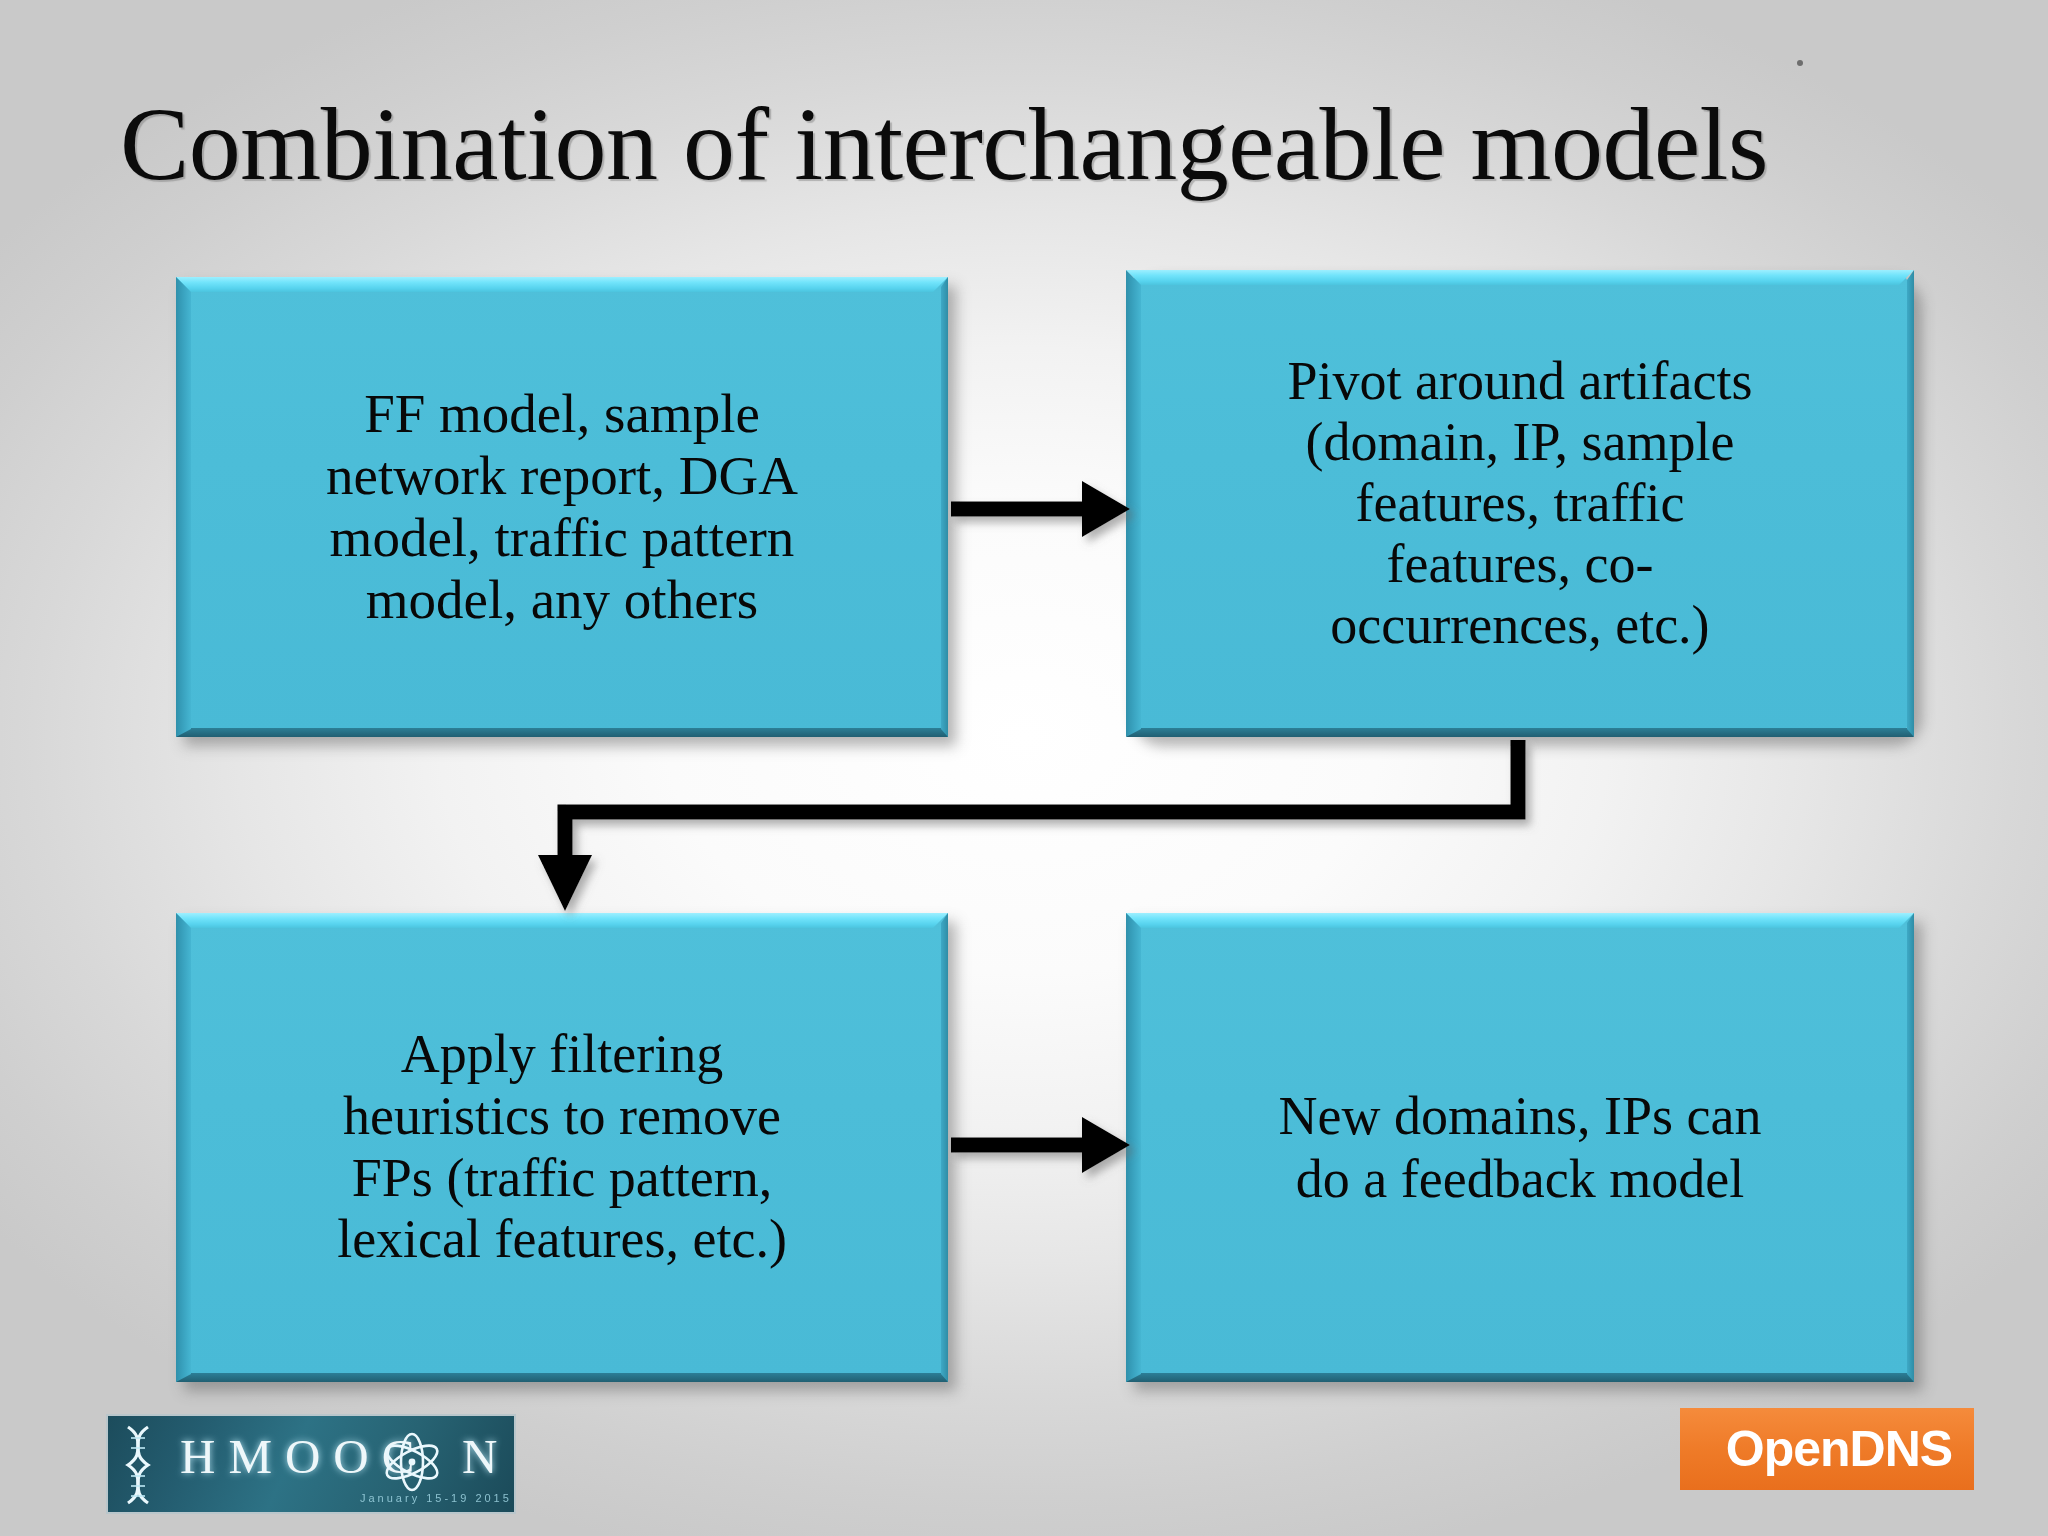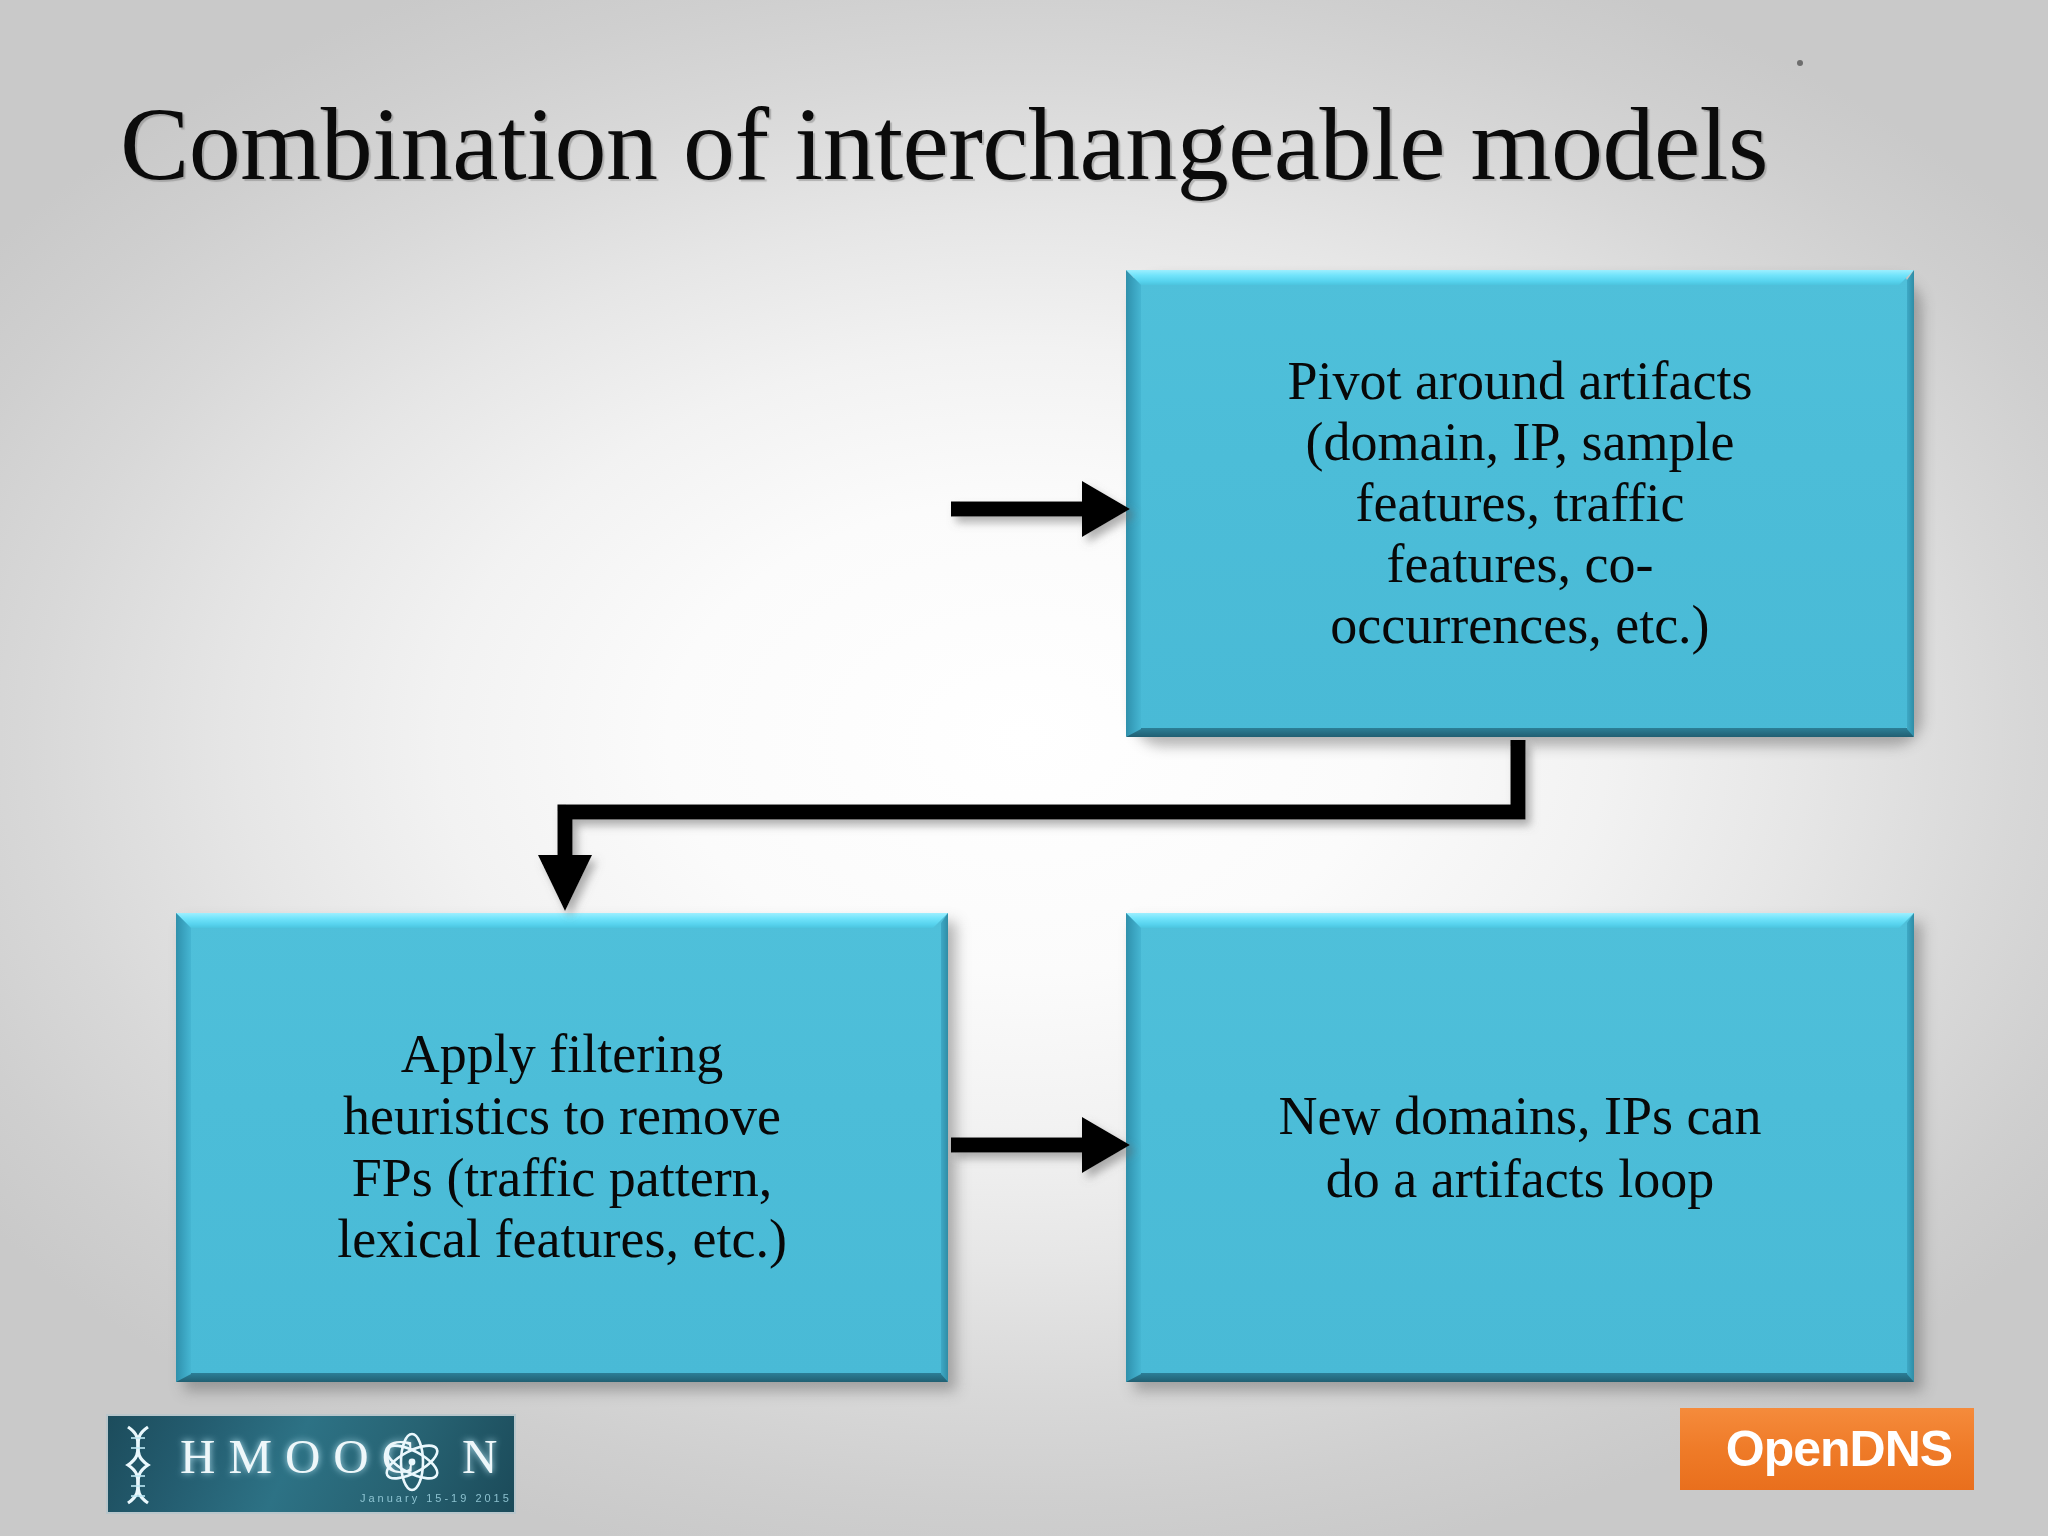--- a/index.html
+++ b/index.html
@@ -122,20 +122,28 @@
 </style>
 </head>
 <body>
 
 <div id="slide">
 
   <div class="title-dot"></div>
 
   <div class="title">Combination of interchangeable models</div>
 
+  <div class="box" id="box-tl">
+    <div class="box-bottomedge"></div>
+    <div class="box-rightedge"></div>
+    <div class="box-text">FF model, sample
+network report, DGA
+model, traffic pattern
+model, any others</div>
+  </div>
 
   <div class="box" id="box-tr">
     <div class="box-bottomedge"></div>
     <div class="box-rightedge"></div>
     <div class="box-text">Pivot around artifacts
 (domain, IP, sample
 features, traffic
 features, co-
 occurrences, etc.)</div>
   </div>
@@ -146,21 +154,21 @@
     <div class="box-text">Apply filtering
 heuristics to remove
 FPs (traffic pattern,
 lexical features, etc.)</div>
   </div>
 
   <div class="box" id="box-br">
     <div class="box-bottomedge"></div>
     <div class="box-rightedge"></div>
     <div class="box-text">New domains, IPs can
-do a artifacts loop</div>
+do a feedback model</div>
   </div>
 
   <svg class="arrow-svg" viewBox="0 0 2048 1536">
     <defs>
       <filter id="shadow" x="-30%" y="-30%" width="180%" height="190%">
         <feDropShadow dx="5" dy="6" stdDeviation="4" flood-color="#6f6f6f" flood-opacity="0.55"></feDropShadow>
       </filter>
     </defs>
 
     <g filter="url(#shadow)">

